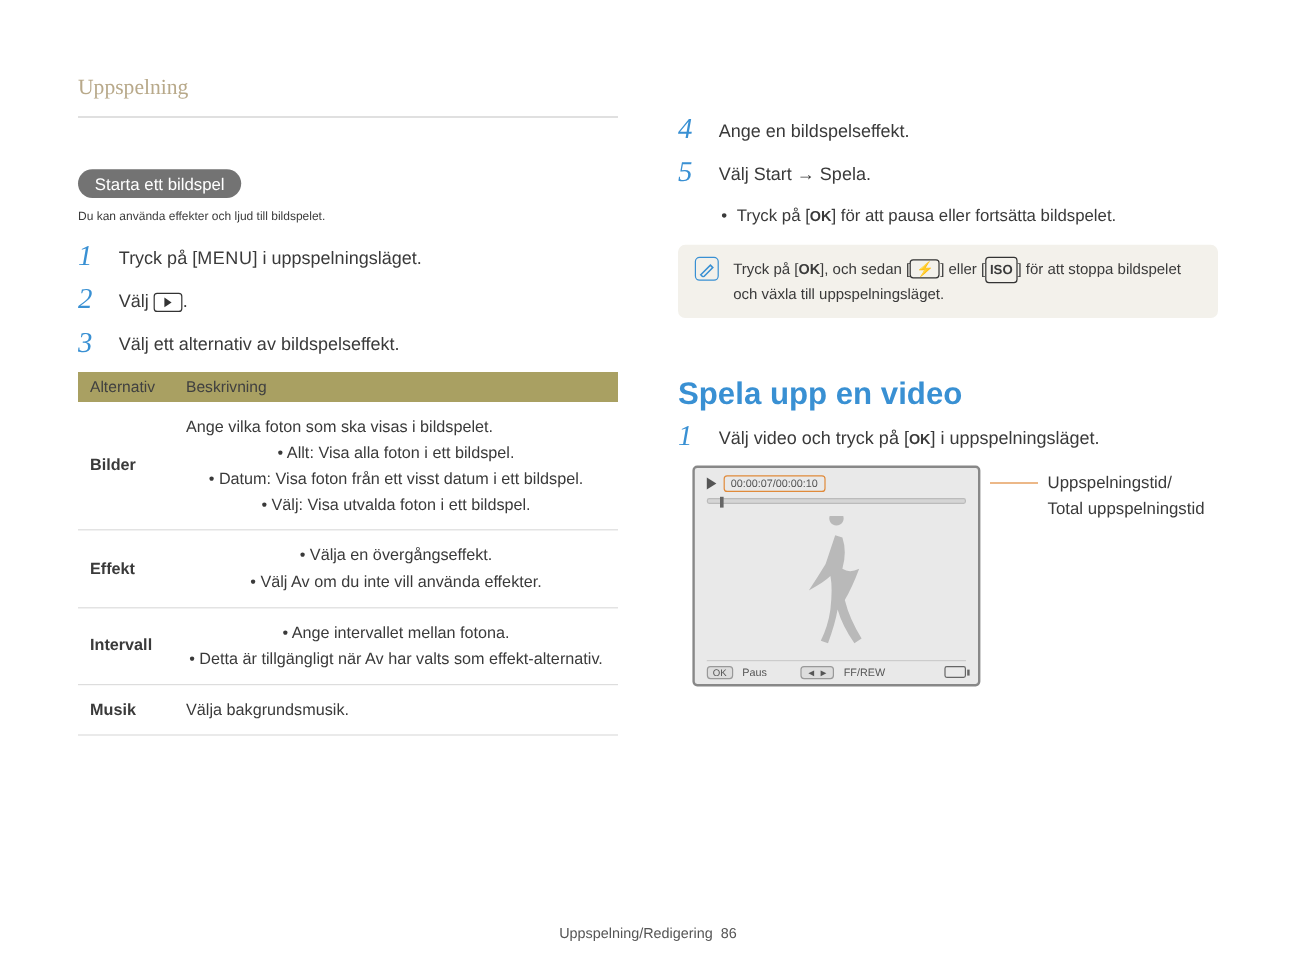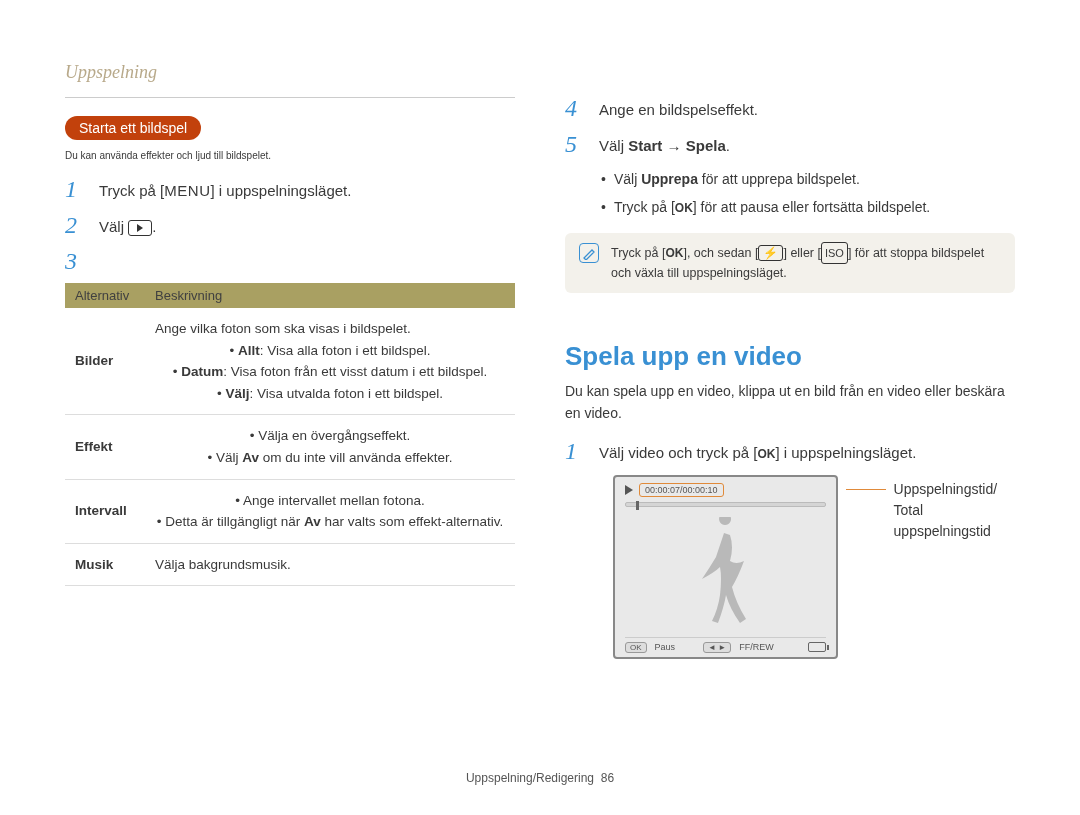--- a/index.html
+++ b/index.html
@@ -16,38 +16,38 @@
     padding: 62px 65px 30px 65px;
     display: flex;
     gap: 50px;
   }
   .col {
     flex: 1;
     min-width: 0;
   }
   .header {
     color: #b8a98a;
-    font-style: italic;
     font-family: Georgia, serif;
     font-size: 18px;
     margin-bottom: 14px;
   }
   hr.hrule {
     border: none;
     border-top: 1px solid #ccc;
     margin-bottom: 18px;
   }
   .pill {
     display: inline-block;
-    background: #c2410c;
+    background: #737373;
     color: #fff;
     border-radius: 14px;
     padding: 4px 14px;
     font-size: 14px;
     margin-bottom: 8px;
+    margin-top: 25px;
   }
   .intro {
     font-size: 10px;
     margin-bottom: 14px;
     line-height: 1.5;
   }
   .steps { }
   .step {
     display: flex;
     align-items: flex-start;
@@ -61,21 +61,21 @@
     font-style: italic;
     line-height: 1;
     width: 20px;
     flex-shrink: 0;
   }
   .step-body {
     font-size: 15px;
     line-height: 1.6;
     padding-top: 2px;
   }
-  .bold { font-weight: bold; }
+  .bold { font-weight: normal; }
   .menu-label {
     font-weight: normal;
     letter-spacing: 0.5px;
   }
   .play-icon {
     display: inline-flex;
     align-items: center;
     justify-content: center;
     width: 24px;
     height: 16px;
@@ -83,21 +83,21 @@
     border-radius: 3px;
     vertical-align: middle;
   }
   .play-tri {
     width: 0; height: 0;
     border-left: 6px solid #333;
     border-top: 4px solid transparent;
     border-bottom: 4px solid transparent;
   }
   .ok-label { font-weight: bold; font-size: 12px; }
-  .iso-label { border: 1.3px solid #333; border-radius: 3px; padding: 4px 3px; font-size: 11px; font-weight: normal; }
+  .iso-label { border: 1.3px solid #333; border-radius: 3px; padding: 4px 3px; font-size: 11px; font-weight: bold; }
   .flash-label { border: 1.3px solid #333; border-radius: 3px; padding: 0 4px; font-size: 12px; font-weight: bold; }
   .sub-bullet {
     margin-left: 36px;
     margin-bottom: 12px;
     font-size: 14px;
     line-height: 1.5;
   }
   .sub-bullet::before { content: "• "; }
   .sub-list {
     margin-left: 36px;
@@ -167,21 +167,20 @@
   }
   .desc {
     font-size: 14px;
     line-height: 1.6;
     margin-bottom: 14px;
   }
 
   .figure-wrap {
     display: flex;
     gap: 8px;
-    margin-left: 36px;
     margin-top: 6px;
     padding-left: 12px;
   }
   .lcd {
     width: 240px;
     border: 2px solid #888;
     border-radius: 4px;
     background: #e9e9e9;
     position: relative;
     padding: 6px 10px 4px 10px;
@@ -302,20 +301,21 @@
         <div class="step-num">2</div>
         <div class="step-body">
           <span>Välj </span><span class="play-icon">
               <span class="play-tri"></span>
             </span>.
         </div>
       </div>
 
       <div class="step">
         <div class="step-num">3</div>
+        <div class="step-body">Välj ett alternativ av bildspelseffekt.</div>
       </div>
     </div>
 
     <table class="opts">
       <thead>
         <tr>
           <th>Alternativ</th>
           <th>Beskrivning</th>
         </tr>
       </thead>
@@ -367,41 +367,37 @@
         <div class="step-body">Ange en bildspelseffekt.</div>
       </div>
       <div class="step">
         <div class="step-num">5</div>
         <div class="step-body">
           <span>Välj </span><span class="bold">Start</span><span> → </span><span class="bold">Spela</span><span>.</span>
         </div>
       </div>
       <div class="sub-list">
         <div class="sub-list-item">
-          <div><span>Välj </span><span class="bold">Upprepa</span><span> för att upprepa bildspelet.</span></div>
-        </div>
-        <div class="sub-list-item">
           <div><span>Tryck på [</span><span class="ok-label">OK</span><span>] för att pausa eller fortsätta bildspelet.</span></div>
         </div>
       </div>
 
       <div class="note-box">
         <div class="note-icon">
           <svg width="14" height="14" viewBox="0 0 14 14">
             <path d="M2 12 L10 4 L12 6 L4 14 Z" fill="none" stroke="#3990d3" stroke-width="1.3"></path>
           </svg>
         </div>
         <div>
           <span>Tryck på [</span><span class="ok-label">OK</span><span>], och sedan [</span><span class="flash-label">⚡</span><span>] eller [</span><span class="iso-label">ISO</span><span>] för att stoppa bildspelet och växla till uppspelningsläget.</span>
         </div>
       </div>
     </div>
 
     <div class="h2">Spela upp en video</div>
-    <div class="desc">Du kan spela upp en video, klippa ut en bild från en video eller beskära en video.</div>
 
     <div class="step">
       <div class="step-num">1</div>
       <div class="step-body">
         <span>Välj video och tryck på [</span><span class="ok-label">OK</span><span>] i uppspelningsläget.</span>
       </div>
     </div>
 
     <div class="figure-wrap">
       <div class="lcd">

